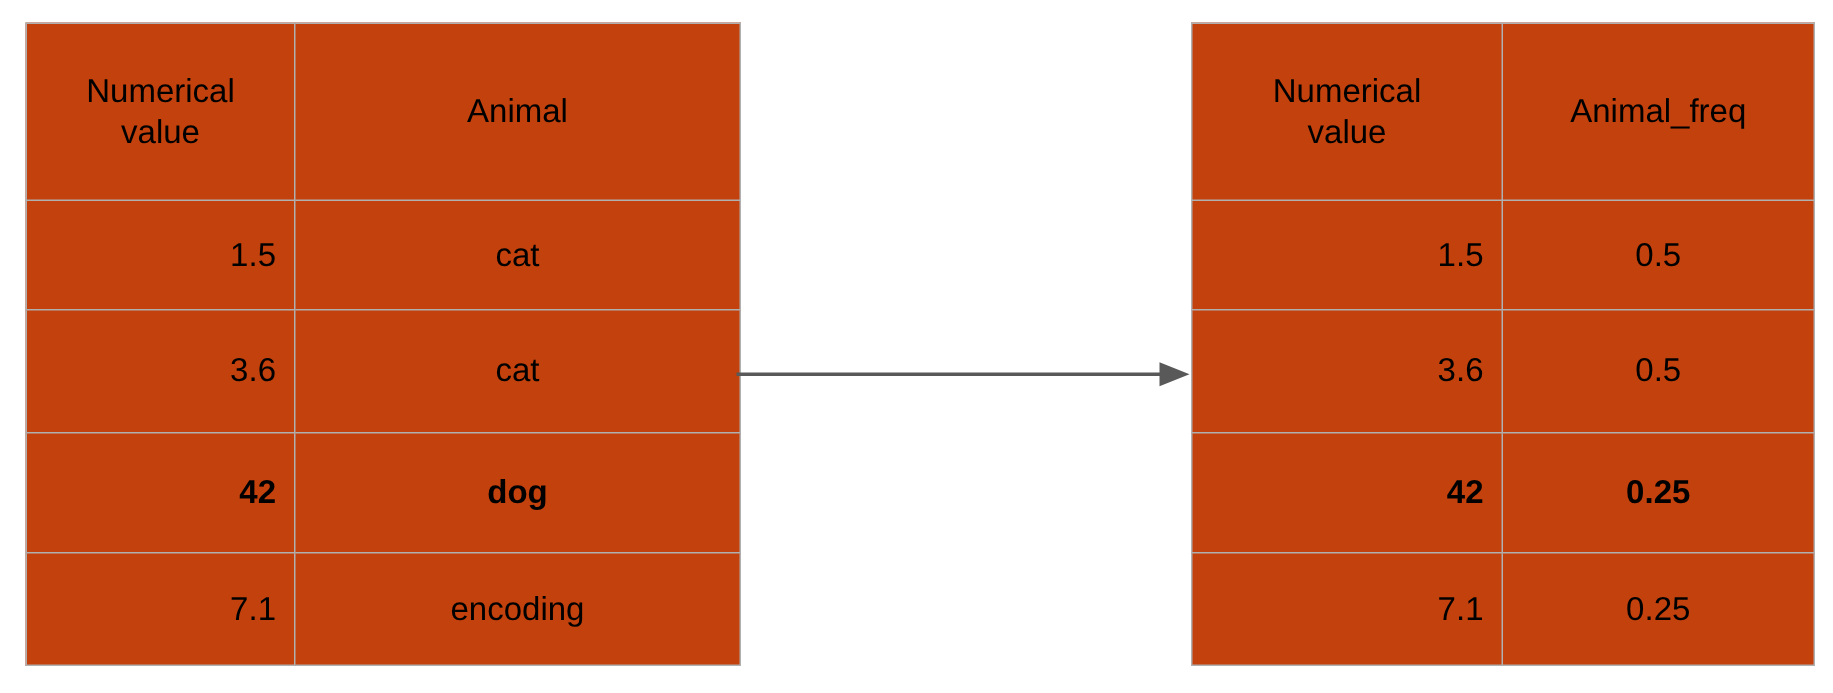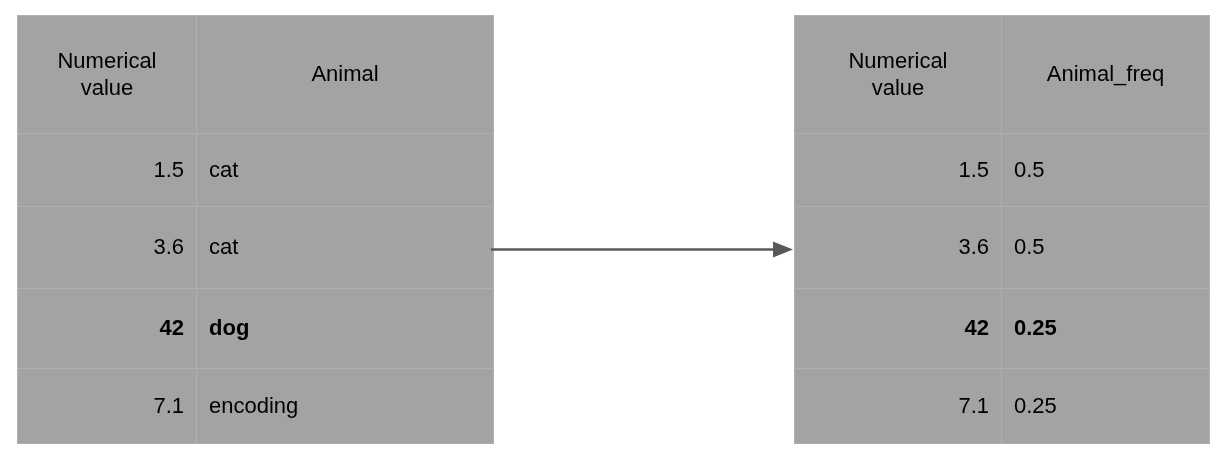--- a/index.html
+++ b/index.html
@@ -23,21 +23,21 @@
     left: 0; top: 0;
     width: 1222px;
     height: 462px;
   }
 
   
   table.data-table {
     position: absolute;
     border-collapse: collapse;
     table-layout: fixed;
-    background: #a3a3a3;
+    background: #c2410c;
   }
   table.data-table td,
   table.data-table th {
     border: 1px solid #b0b0b0;
     font-weight: normal;
     font-size: 22px;
     line-height: 1.22;
     color: #000000;
     padding: 0 12px;
     vertical-align: middle;
@@ -61,21 +61,21 @@
   #table-encoded col.c-num { width: 207px; }
   #table-encoded col.c-cat { width: 208px; }
 
   .hdr-row th { height: 117px; text-align: center; }
   .body-row td { height: 72px; }
   .body-row.r2 td { height: 81px; }
   .body-row.r3 td { height: 79px; font-weight: bold; }
   .body-row.r4 td { height: 74px; }
 
   .cell-num { text-align: right; }
-  .cell-cat { text-align: left; margin-left: 13px; }
+  .cell-cat { text-align: center; margin-left: 13px; }
   #flow-label {
     position: absolute;
     left: 487px;
     top: 192px;
     width: 312px;
     text-align: center;
     font-size: 23px;
     font-weight: bold;
     letter-spacing: -0.2px;
     color: #000000;

